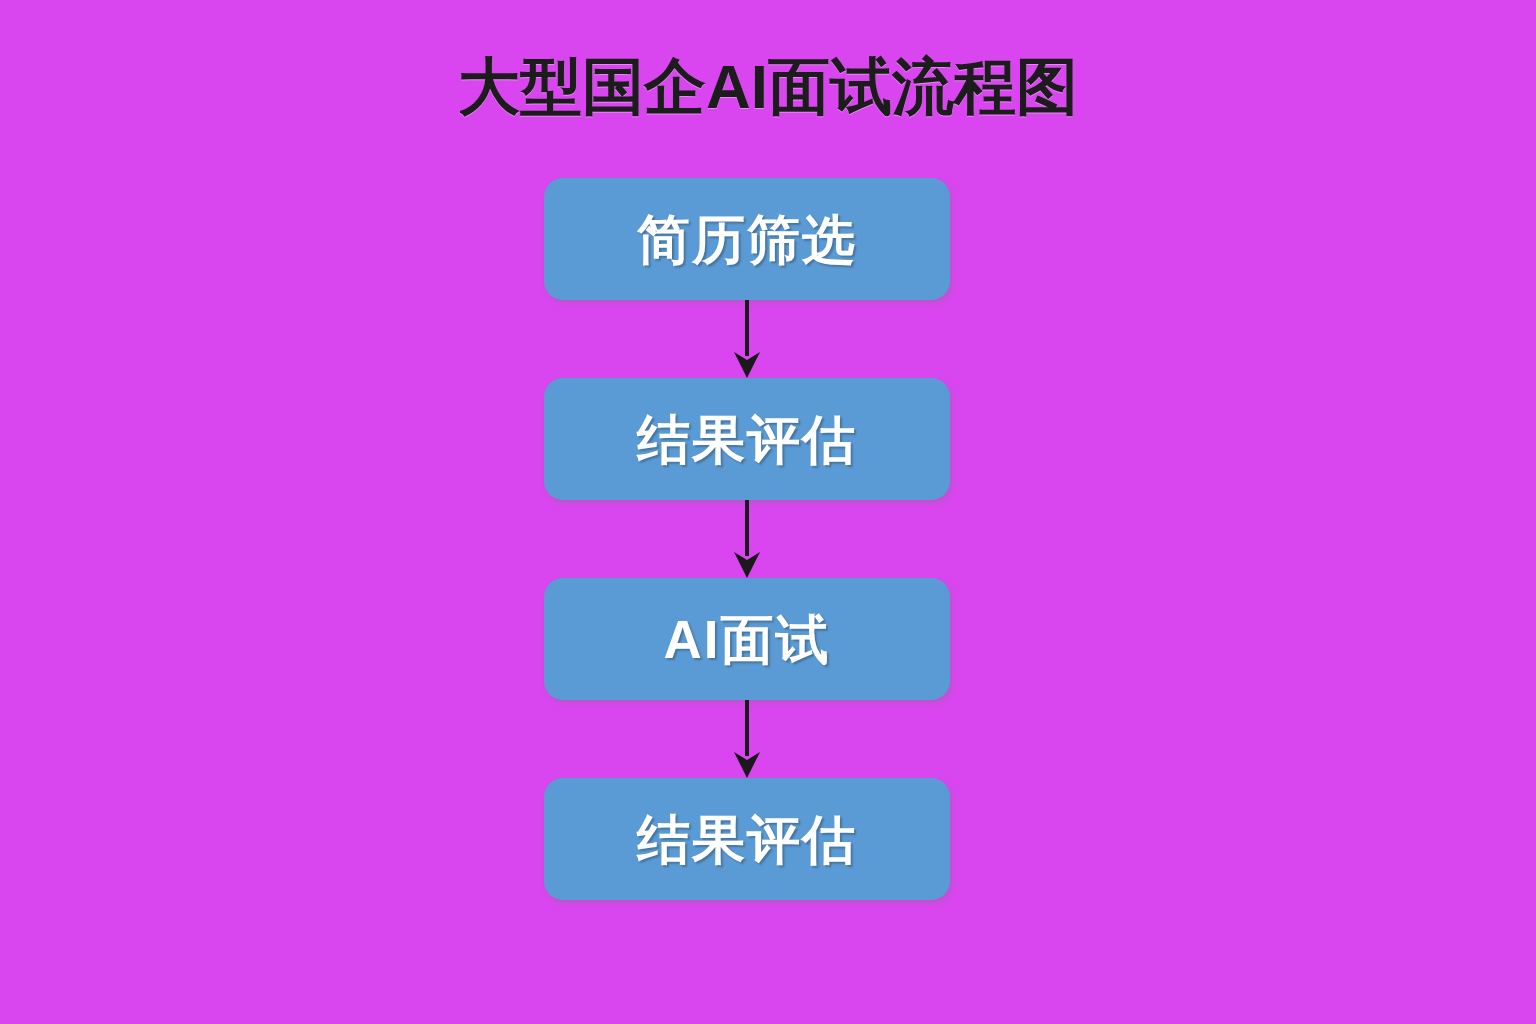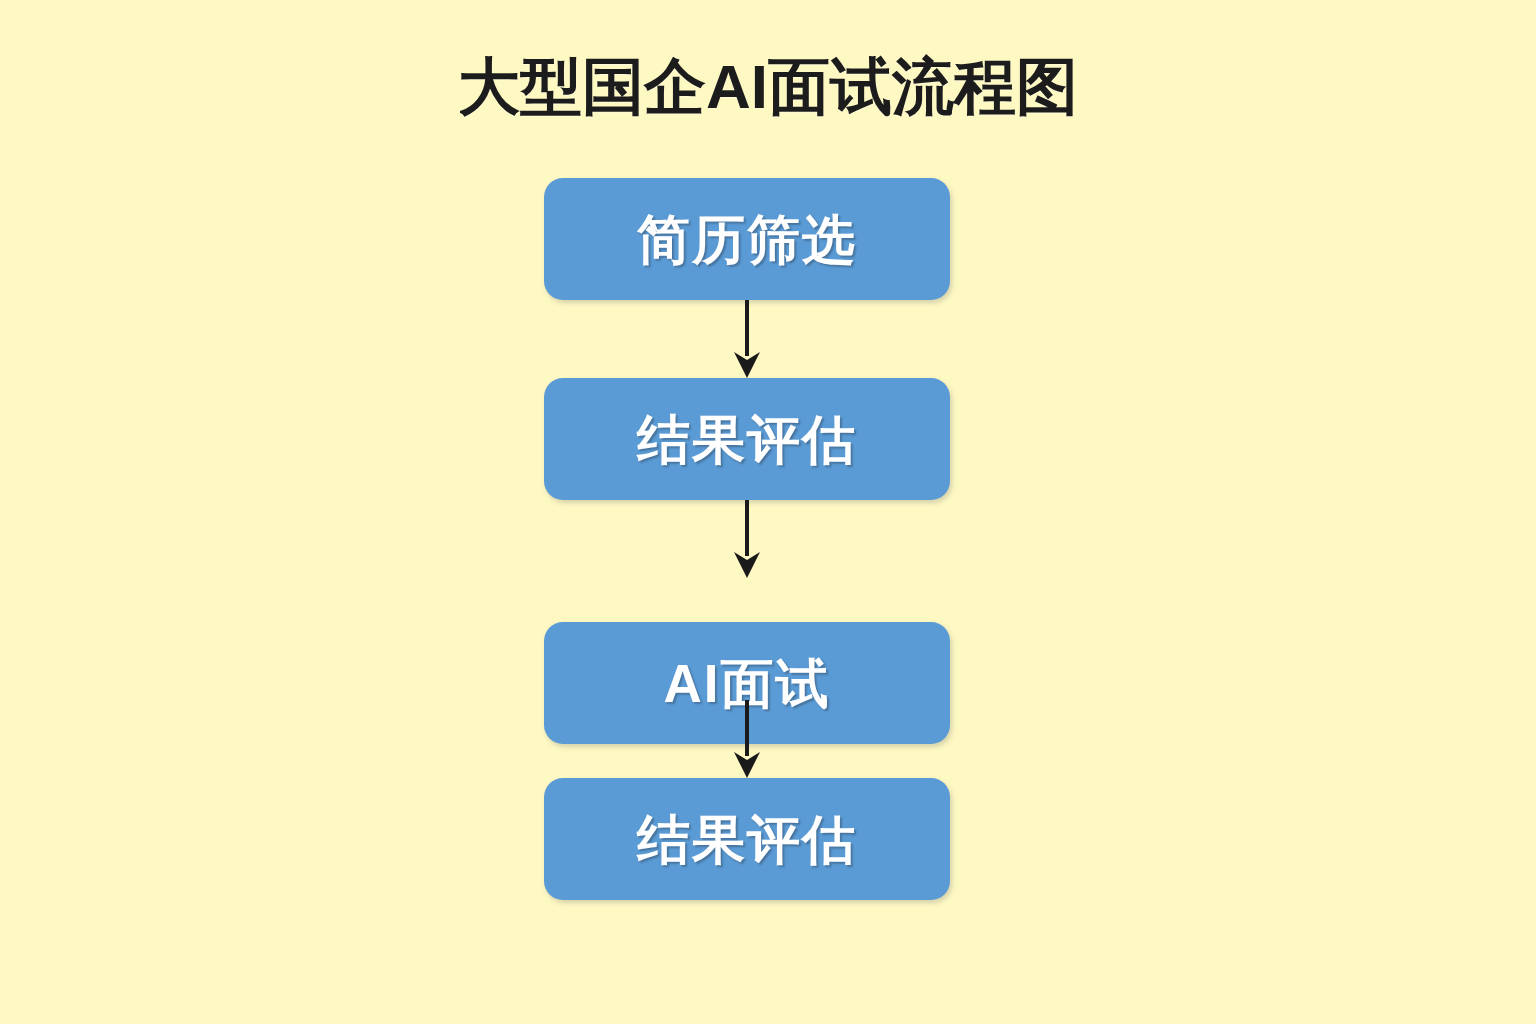--- a/index.html
+++ b/index.html
@@ -90,21 +90,21 @@
   .conn-1 { top: 322px; }
   .conn-2 { top: 522px; }
 
   .connector svg {
     display: block;
   }
 </style>
 </head>
 <body style="background: rgb(242, 241, 239);">
 
-<div id="canvas" style="background: #fef9c3;">
+<div id="canvas" style="background: #d946ef;">
 
   <div id="chart-title" style="color: rgb(28, 28, 28);">大型国企AI面试流程图</div>
 
   <div id="flow">
 
     <div class="node node-0" style="background: rgb(91, 155, 213);">
       <span class="node-label" style="color: rgb(255, 255, 255);">简历筛选</span>
     </div>
 
     <div class="connector conn-0">
@@ -118,21 +118,21 @@
       <span class="node-label" style="color: rgb(255, 255, 255);">结果评估</span>
     </div>
 
     <div class="connector conn-1">
       <svg width="26" height="78" viewBox="0 0 26 78" xmlns="http://www.w3.org/2000/svg">
         <rect x="11" y="0" width="4" height="56" fill="#1a1a1a"></rect>
         <path d="M13 78 L0 52 L13 60 L26 52 Z" fill="#1a1a1a"></path>
       </svg>
     </div>
 
-    <div class="node node-2" style="background: rgb(91, 155, 213); margin-top: 44px;">
+    <div class="node node-2" style="background: rgb(91, 155, 213);">
       <span class="node-label" style="color: rgb(255, 255, 255);">AI面试</span>
     </div>
 
     <div class="connector conn-2">
       <svg width="26" height="78" viewBox="0 0 26 78" xmlns="http://www.w3.org/2000/svg">
         <rect x="11" y="0" width="4" height="56" fill="#1a1a1a"></rect>
         <path d="M13 78 L0 52 L13 60 L26 52 Z" fill="#1a1a1a"></path>
       </svg>
     </div>
 

